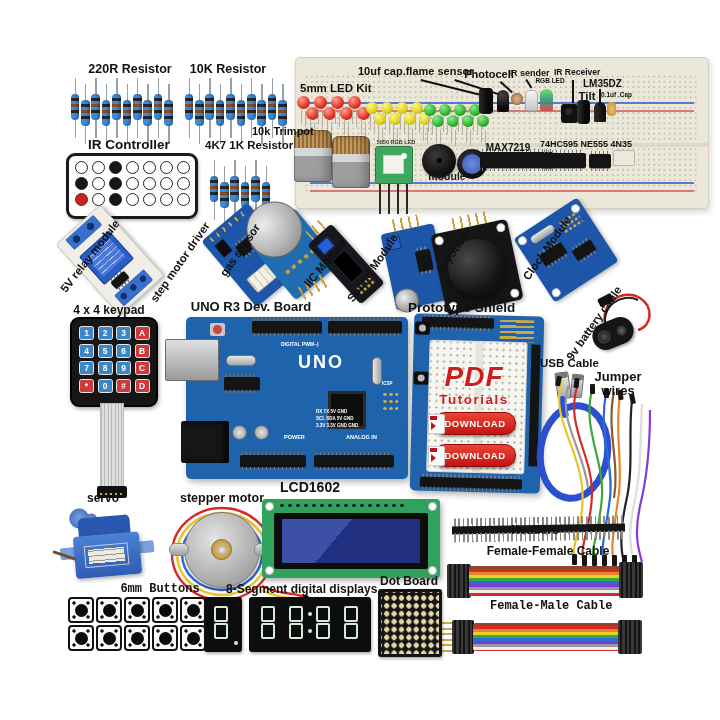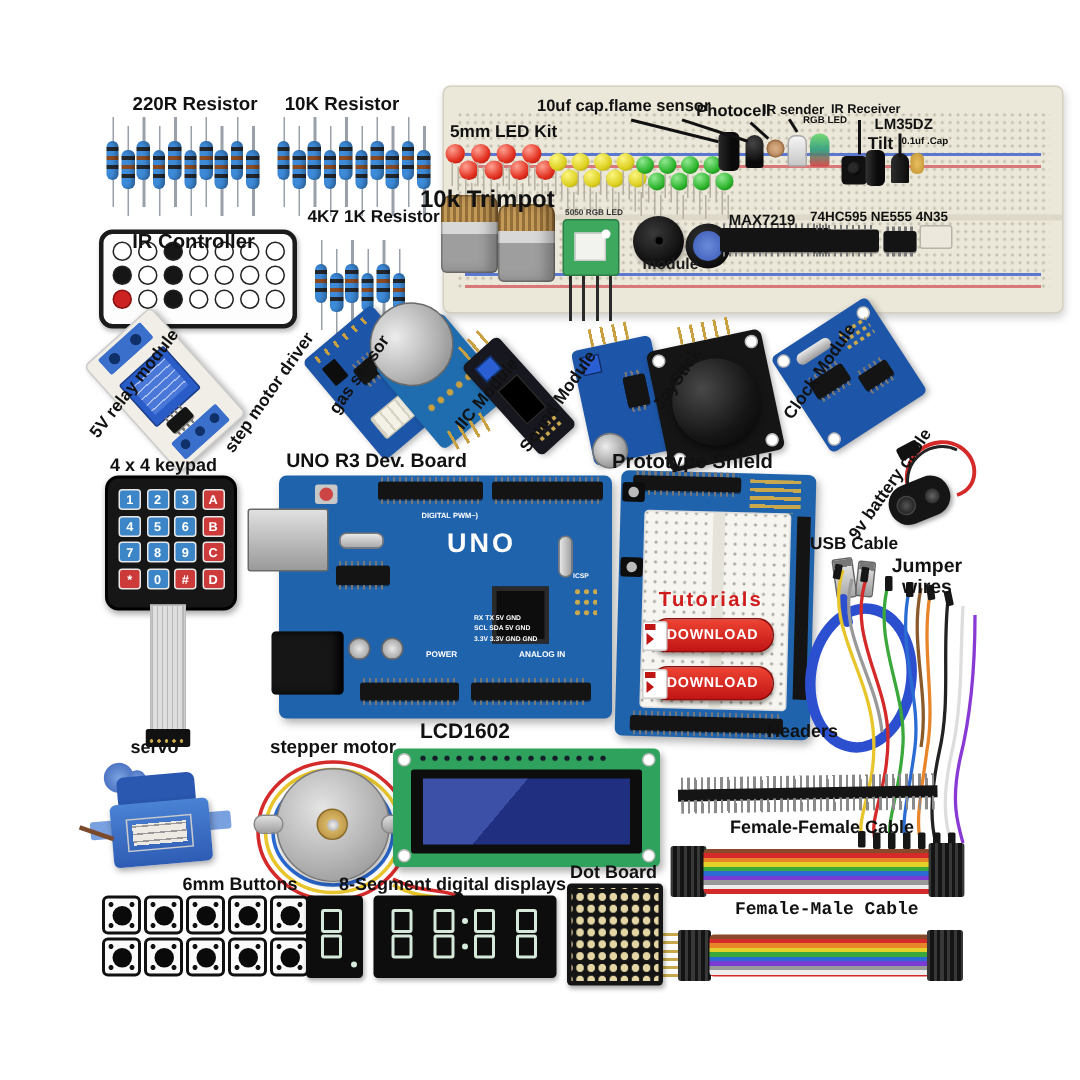--- a/index.html
+++ b/index.html
@@ -352,20 +352,21 @@
     <div style="position:absolute;left:1px;top:58px;width:15px;height:13px;background:#0d0d0d;border-radius:2px;">
       <div style="position:absolute;left:4px;top:3px;width:7px;height:7px;border-radius:50%;background:#bbb;"></div>
     </div>
     <div style="position:absolute;left:118px;top:28px;width:9px;height:122px;background:#141414;"></div>
     <div class="dip" style="left:10px;top:163px;width:102px;height:10px;"></div>
     <div style="position:absolute;left:16px;top:26px;width:98px;height:132px;background:#f6f5ef;border:1px solid #ddd;box-sizing:border-box;border-radius:3px;background-image:radial-gradient(#a8a8a0 0.9px,transparent 1.15px);background-size:6.6px 6.6px;background-position:4px 4px;">
       <div style="position:absolute;left:45px;top:0;width:8px;height:100%;background:#e6e4da;"></div>
     </div>
   </div>
 
+  <div class="lbl" style="left:438px;top:362px;width:72px;font-size:28px;font-style:italic;font-weight:900;color:#cf1d1d;letter-spacing:1px;text-shadow:2px 2px 0 rgba(255,255,255,.85),-1px -1px 0 rgba(255,255,255,.85);">PDF</div>
   <div class="lbl" style="left:438px;top:393px;width:72px;font-size:13.5px;color:#cf1d1d;letter-spacing:1.5px;text-shadow:1px 1px 0 rgba(255,255,255,.85);">Tutorials</div>
   <div class="dlbtn" style="left:434px;top:412px;width:80px;height:21px;">
     <span class="dlicon"></span>
     <span>DOWNLOAD</span>
   </div>
   <div class="dlbtn" style="left:434px;top:444px;width:80px;height:21px;">
     <span class="dlicon"></span>
     <span>DOWNLOAD</span>
   </div>
 
@@ -501,23 +502,23 @@
   <div class="lbl" style="left:183px;top:63px;width:90px;font-size:12.5px;">10K Resistor</div>
   <div class="lbl" style="left:300px;top:82px;width:66px;font-size:11.5px;">5mm LED Kit</div>
   <div class="lbl" style="left:358px;top:66px;width:110px;font-size:11px;">10uf cap.flame sensor</div>
   <div class="lbl" style="left:463px;top:69px;width:52px;font-size:11px;">Photocell</div>
   <div class="lbl" style="left:508px;top:69px;width:42px;font-size:9px;">IR sender</div>
   <div class="lbl" style="left:534px;top:78px;width:32px;font-size:6.5px;">RGB LED</div>
   <div class="lbl" style="left:554px;top:68px;width:44px;font-size:8.5px;">IR Receiver</div>
   <div class="lbl" style="left:583px;top:79px;width:38px;font-size:10px;text-align:center;">LM35DZ</div>
   <div class="lbl" style="left:575px;top:90px;width:24px;font-size:11.5px;">Tilt</div>
   <div class="lbl" style="left:601px;top:92px;width:30px;font-size:6.5px;">0.1uf .Cap</div>
-  <div class="lbl" style="left:86px;top:138px;width:86px;font-size:13.5px;margin-top:16px;">IR Controller</div>
+  <div class="lbl" style="left:86px;top:138px;width:86px;font-size:13.5px;">IR Controller</div>
   <div class="lbl" style="left:205px;top:139px;width:78px;font-size:11.5px;">4K7 1K Resistor</div>
-  <div class="lbl" style="left:280px;top:126px;width:52px;font-size:16px;">10k Trimpot</div>
+  <div class="lbl" style="left:252px;top:126px;width:52px;font-size:11px;">10k Trimpot</div>
   <div class="lbl" style="left:374px;top:140px;width:44px;font-size:5.5px;color:#333;">5050 RGB LED</div>
   <div class="lbl" style="left:426px;top:171px;width:42px;font-size:10.5px;color:#1c1c1c;">module</div>
   <div class="lbl" style="left:483px;top:143px;width:50px;font-size:10px;">MAX7219</div>
   <div class="lbl" style="left:540px;top:140px;width:86px;font-size:9px;">74HC595 NE555 4N35</div>
 
   <div class="rlbl" style="left:40px;top:250px;width:100px;transform:rotate(-52deg);">5V relay module</div>
   <div class="rlbl" style="left:125px;top:256px;width:110px;transform:rotate(-55deg);">step motor driver</div>
   <div class="rlbl" style="left:205px;top:244px;width:70px;transform:rotate(-55deg);">gas sensor</div>
   <div class="rlbl" style="left:290px;top:257px;width:70px;transform:rotate(-50deg);">IIC Module</div>
   <div class="rlbl" style="left:330px;top:262px;width:85px;transform:rotate(-55deg);">Sound Module</div>
@@ -526,20 +527,20 @@
   <div class="rlbl" style="left:545px;top:317px;width:98px;transform:rotate(-55deg);">9v battery cable</div>
 
   <div class="lbl" style="left:72px;top:304px;width:74px;font-size:12px;">4 x 4 keypad</div>
   <div class="lbl" style="left:190px;top:300px;width:122px;font-size:13px;">UNO R3 Dev. Board</div>
   <div class="lbl" style="left:408px;top:301px;width:102px;font-size:13.5px;">Prototype Shield</div>
   <div class="lbl" style="left:540px;top:357px;width:50px;font-size:11.5px;">USB Cable</div>
   <div class="lbl" style="left:592px;top:343px;width:52px;font-size:13px;margin-top:27px;"><span>Jumper</span><br><span>wires</span></div>
   <div class="lbl" style="left:80px;top:492px;width:46px;font-size:12px;">servo</div>
   <div class="lbl" style="left:166px;top:492px;width:112px;font-size:12.5px;">stepper motor</div>
   <div class="lbl" style="left:268px;top:480px;width:84px;font-size:14px;">LCD1602</div>
-  <div class="lbl" style="left:503px;top:481px;width:64px;font-size:12px;">Headers</div>
+  <div class="lbl" style="left:503px;top:524px;width:64px;font-size:12px;">Headers</div>
   <div class="lbl" style="left:486px;top:545px;width:124px;font-size:12px;">Female-Female Cable</div>
   <div class="lbl" style="left:490px;top:600px;width:114px;font-size:12px;font-family:Liberation Mono, monospace;">Female-Male Cable</div>
-  <div class="lbl" style="left:120px;top:583px;width:80px;font-size:12px;">6mm Buttons</div>
+  <div class="lbl" style="left:120px;top:583px;width:80px;font-size:12px;font-family:Liberation Mono, monospace;">6mm Buttons</div>
   <div class="lbl" style="left:226px;top:583px;width:148px;font-size:12px;">8-Segment digital displays</div>
   <div class="lbl" style="left:376px;top:575px;width:66px;font-size:12px;">Dot Board</div>
 
 </div>
 
 </body></html>

